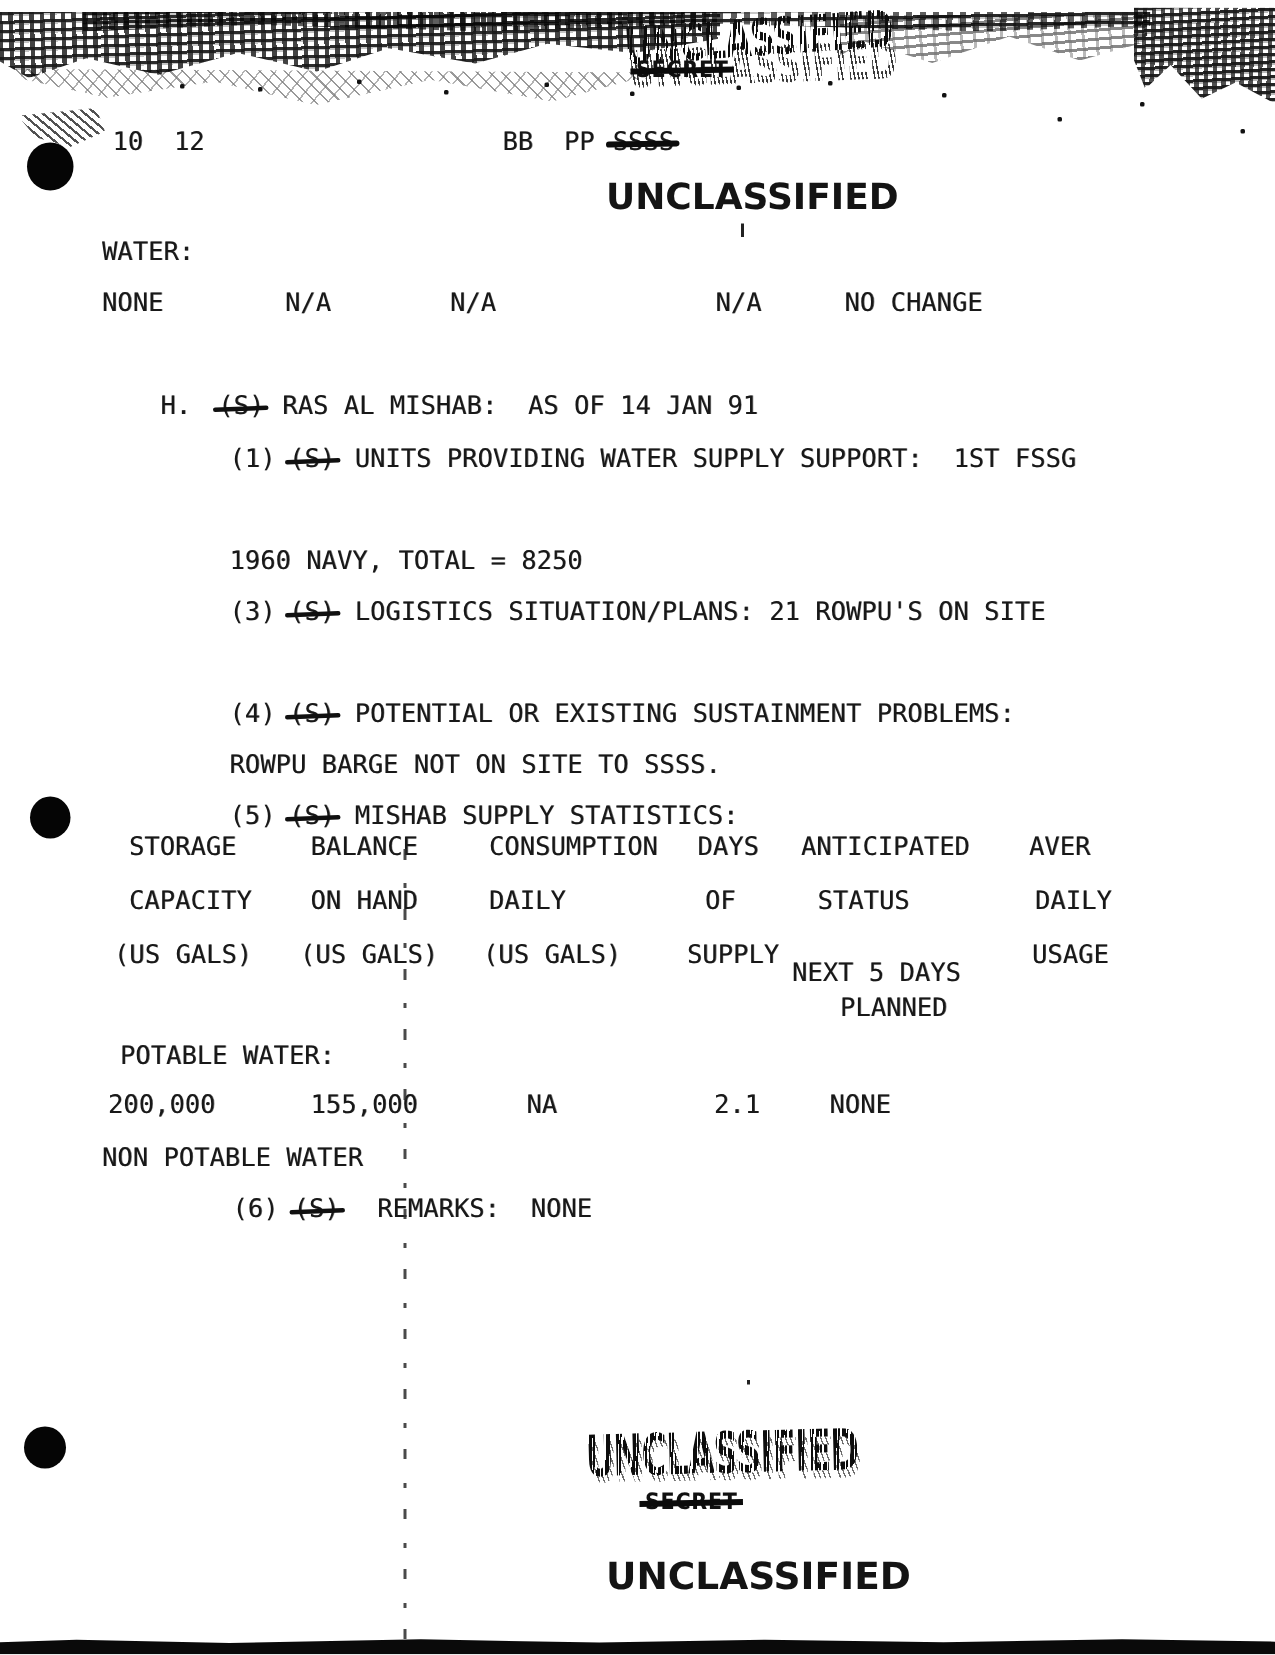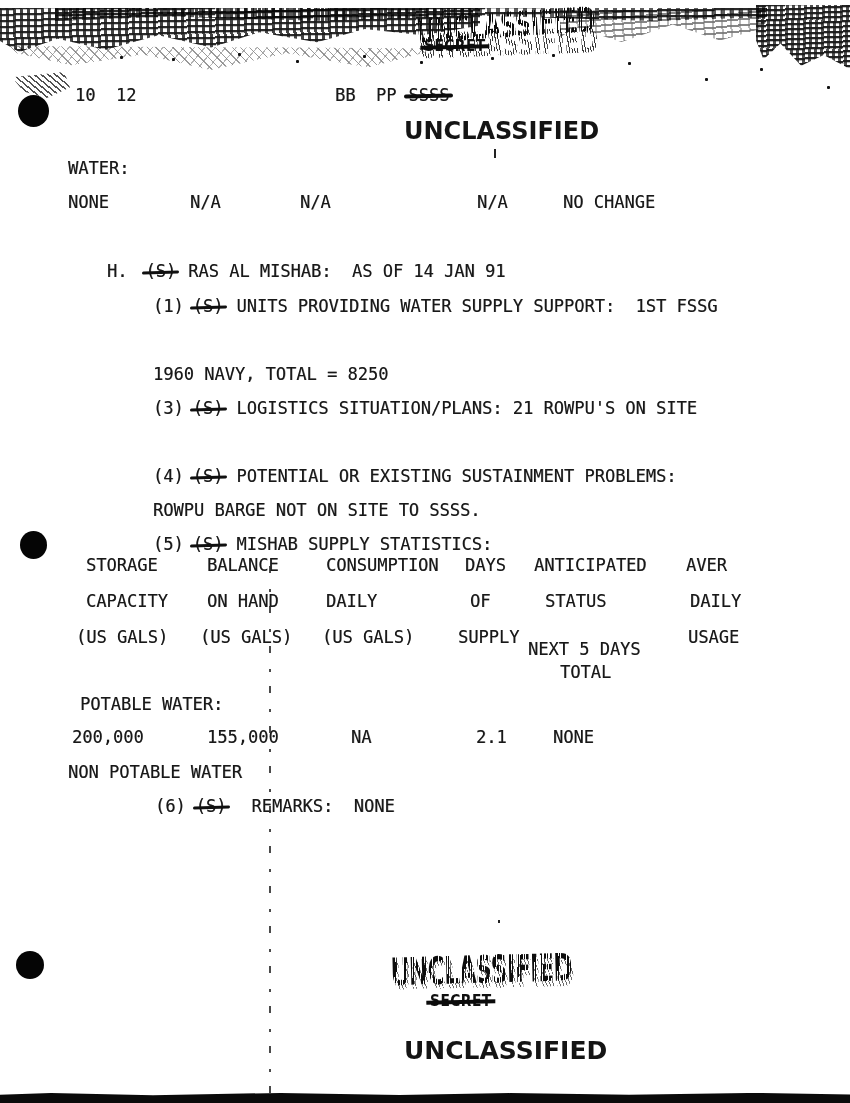--- a/index.html
+++ b/index.html
@@ -158,21 +158,21 @@
     <span class="t" style="left:545px;top:592px">STATUS</span>
     <span class="t" style="left:690px;top:592px">DAILY</span>
 
     <span class="t" style="left:76px;top:628px">(US GALS)</span>
     <span class="t" style="left:200px;top:628px">(US GALS)</span>
     <span class="t" style="left:322px;top:628px">(US GALS)</span>
     <span class="t" style="left:458px;top:628px">SUPPLY</span>
     <span class="t" style="left:528px;top:640px">NEXT 5 DAYS</span>
     <span class="t" style="left:688px;top:628px">USAGE</span>
 
-    <span class="t" style="left:560px;top:663px">TOTAL</span>
+    <span class="t" style="left:560px;top:663px">PLANNED</span>
   </div>
 
   <div class="t" style="left:80px;top:695px">POTABLE WATER:</div>
 
   <div>
     <span class="t" style="left:72px;top:728px">200,000</span>
     <span class="t" style="left:207px;top:728px">155,000</span>
     <span class="t" style="left:351px;top:728px">NA</span>
     <span class="t" style="left:476px;top:728px">2.1</span>
     <span class="t" style="left:553px;top:728px">NONE</span>

